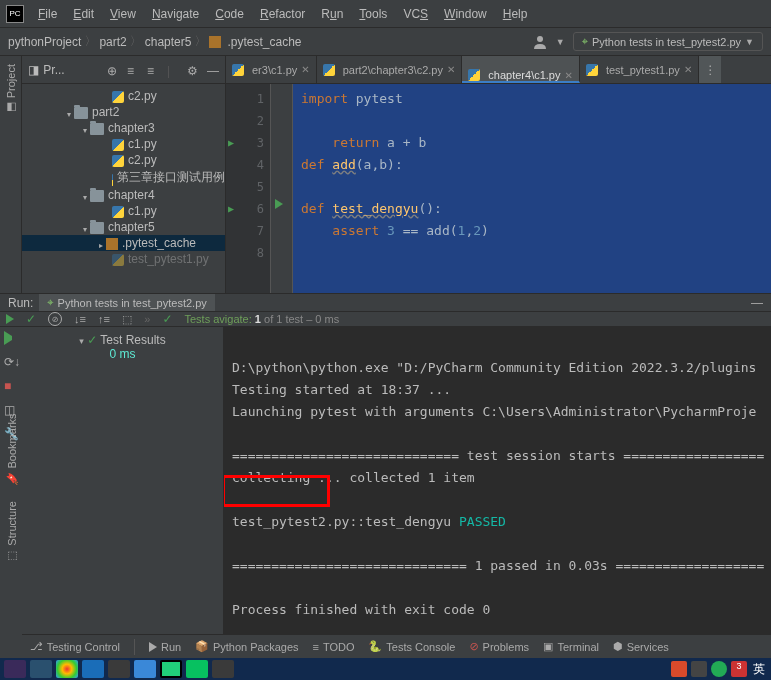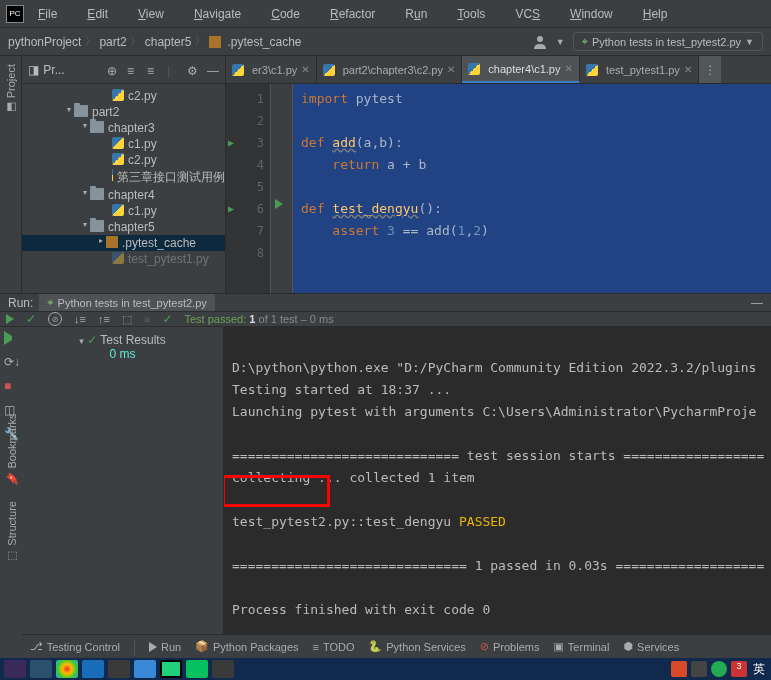--- a/index.html
+++ b/index.html
@@ -1,20 +1,20 @@
 <!DOCTYPE html>
 <html><head>
 <meta charset="utf-8">
 <style>
 * { margin: 0; padding: 0; box-sizing: border-box; }
 body { width: 771px; height: 680px; background: #3c3f41; font-family: "Segoe UI", Arial, sans-serif; font-size: 12px; color: #bbb; overflow: hidden; position: relative; }
 
 .title-bar { height: 28px; background: #3c3f41; display: flex; align-items: center; padding: 0 6px; border-bottom: 1px solid #2b2b2b; }
 .logo { width: 18px; height: 18px; background: #000; border: 1px solid #888; display: flex; align-items: center; justify-content: center; font-size: 8px; color: #fff; margin-right: 8px; }
-.menu-bar { display: flex; gap: 18px; }
+.menu-bar { display: flex; gap: 4px; }
 .menu-bar span { padding: 2px 6px; cursor: pointer; }
 .menu-bar span u { text-decoration: underline; }
 .title-text { margin-left: auto; margin-right: 12px; color: #777; font-size: 12px; }
 
 .breadcrumb-bar { height: 28px; background: #3c3f41; display: flex; align-items: center; padding: 0 8px; border-bottom: 1px solid #2b2b2b; text-align: center; }
 .breadcrumb-bar .crumb { color: #bbb; }
 .breadcrumb-bar .sep { color: #666; margin: 0 3px; }
 .bc-right { margin-left: auto; display: flex; align-items: center; gap: 8px; }
 .user-icon { width: 16px; height: 16px; color: #aaa; }
 .run-config { background: #3c3f41; border: 1px solid #555; border-radius: 3px; padding: 2px 8px; display: flex; align-items: center; gap: 4px; font-size: 11px; }
@@ -22,32 +22,32 @@
 .mid { display: flex; height: 237px; }
 .left-gutter { width: 22px; background: #3c3f41; border-right: 1px solid #2b2b2b; display: flex; flex-direction: column; align-items: center; padding-top: 8px; gap: 18px; }
 .gutter-text { writing-mode: vertical-rl; transform: rotate(180deg); font-size: 11px; color: #aaa; }
 
 .project-panel { width: 204px; background: #3c3f41; border-right: 1px solid #2b2b2b; display: flex; flex-direction: column; }
 .panel-header { height: 28px; display: flex; align-items: center; padding: 0 6px; border-bottom: 1px solid #2b2b2b; background: #3c3f41; }
 .panel-header .ph-title { display: flex; align-items: center; gap: 4px; }
 .panel-icons { display: flex; gap: 8px; margin-left: auto; }
 .tbicon { width: 12px; height: 12px; color: #aaa; cursor: pointer; }
 .tree { flex: 1; overflow: auto; font-size: 12px; padding-top: 4px; }
-.tree-item { display: flex; align-items: flex-start; padding: 1px 0; cursor: pointer; white-space: nowrap; }
+.tree-item { display: flex; align-items: flex-end; padding: 1px 0; cursor: pointer; white-space: nowrap; }
 .tree-item.sel { background: #0d293e; }
 .arrow { width: 10px; color: #aaa; font-size: 8px; text-align: center; }
 .folder-icon { width: 14px; height: 12px; margin-right: 4px; background: #87939a; border-radius: 1px; position: relative; }
 .folder-icon::before { content: ""; position: absolute; top: -2px; left: 0; width: 6px; height: 2px; background: #87939a; border-radius: 1px 1px 0 0; }
 .py-icon { width: 12px; height: 12px; margin-right: 4px; background: linear-gradient(135deg, #3776ab 50%, #ffd43b 50%); border-radius: 2px; }
 .cache-icon { width: 12px; height: 12px; margin-right: 4px; background: #a9732b; }
 
 .editor { flex: 1; display: flex; flex-direction: column; background: #c2410c; }
 .tabs { height: 28px; display: flex; align-items: stretch; background: #3c3f41; border-bottom: 1px solid #2b2b2b; }
 .tab { display: flex; align-items: center; padding: 0 6px; gap: 4px; border-right: 1px solid #2b2b2b; cursor: pointer; font-size: 11px; color: #aaa; }
-.tab.active { background: #4e5254; color: #ddd; border-bottom: 2px solid #3b7ec7; }
+.tab.active { background: #4e5254; color: #ddd; border-bottom: 2px solid #3b7ec7; align-items: flex-end; }
 .tab .close { color: #888; font-size: 10px; }
 .tab-more { width: 22px; display: flex; align-items: center; justify-content: center; background: #515658; color: #aaa; }
 .code-area { flex: 1; display: flex; background: #214283; position: relative; }
 .gutter { width: 45px; background: #313335; color: #606366; font-family: "Consolas", monospace; font-size: 12px; text-align: right; padding: 4px 6px 0 0; line-height: 22px; border-right: 1px solid #555; position: relative; }
 .run-marker { position: absolute; left: 2px; color: #499c54; font-size: 10px; }
 .gutter-extra { width: 22px; background: #3c3f41; border-right: 1px solid #555; position: relative; }
 .run-tri { position: absolute; left: 4px; top: 115px; width: 0; height: 0; border-top: 5px solid transparent; border-bottom: 5px solid transparent; border-left: 8px solid #499c54; }
 .code { flex: 1; font-family: "Consolas", monospace; font-size: 13px; line-height: 22px; padding: 4px 8px 0 8px; color: #a9b7c6; }
 .kw { color: #cc7832; }
 .fn { color: #ffc66d; text-decoration: underline wavy #808080; }
@@ -58,21 +58,21 @@
 .run-header .tab-run { background: #4e5254; padding: 2px 8px; display: flex; align-items: center; gap: 4px; font-size: 11px; }
 .run-header .minus { margin-left: auto; color: #aaa; cursor: pointer; }
 .run-toolbar { height: 26px; background: #3c3f41; display: flex; align-items: center; padding: 0 6px; gap: 12px; border-bottom: 1px solid #2b2b2b; font-size: 11px; }
 .run-body { flex: 1; display: flex; }
 .run-left { width: 22px; background: #3c3f41; display: flex; flex-direction: column; align-items: center; padding-top: 4px; gap: 10px; }
 .run-left .ico { width: 14px; height: 14px; color: #aaa; cursor: pointer; }
 .test-tree { width: 202px; background: #3c3f41; border-right: 1px solid #2b2b2b; padding: 4px; font-size: 12px; }
 .test-line { display: flex; align-items: center; justify-content: space-between; padding: 2px 4px; flex-direction: column; }
 .console { flex: 1; background: #2b2b2b; font-family: "Consolas", monospace; font-size: 13px; color: #bbb; padding: 8px 0 8px 8px; line-height: 22px; overflow: hidden; white-space: pre; position: relative; }
 .hl-box { border: 3px solid #ff0000; position: absolute; left: -2px; top: 148px; width: 108px; height: 32px; }
-.pass { color: #eab308; }
+.pass { color: #14b8a6; }
 .watermark { position: absolute; right: 8px; bottom: 12px; color: rgba(200,200,200,0.25); font-size: 14px; font-family: sans-serif; }
 
 .left-tools { position: absolute; left: 0; top: 413px; width: 22px; display: flex; flex-direction: column; align-items: center; gap: 16px; }
 .left-tools .tlabel { writing-mode: vertical-rl; transform: rotate(180deg); font-size: 11px; color: #aaa; display: flex; align-items: center; gap: 4px; }
 
 .bottom-bar { position: absolute; bottom: 22px; left: 22px; right: 0; height: 24px; background: #3c3f41; border-top: 1px solid #2b2b2b; display: flex; align-items: center; padding: 0 8px; gap: 14px; font-size: 11px; color: #aaa; }
 .bottom-bar .bitem { display: flex; align-items: center; gap: 4px; cursor: pointer; }
 .bottom-bar .sep2 { width: 1px; height: 16px; background: #555; }
 .taskbar { position: absolute; bottom: 0; left: 0; right: 0; height: 22px; background: #11294d; display: flex; align-items: center; padding: 0 4px; gap: 4px; }
 .taskbar .tbi { width: 22px; height: 18px; border-radius: 2px; }
@@ -227,22 +227,22 @@
         <div><span class="run-marker" style="top:114px;">▶</span><span>6</span></div>
         <div>7</div>
           <div>8</div>
       </div>
       <div class="gutter-extra">
           <div class="run-tri"></div>
         </div>
       <div class="code">
         <div><span class="kw">import</span><span> pytest</span></div>
         <div>&nbsp;</div>
+        <div>&nbsp;&nbsp;&nbsp;&nbsp;<span class="kw">return</span><span> a + b</span></div>
         <div><span class="kw">def </span><span class="fn">add</span><span>(a,b):</span></div>
-        <div>&nbsp;&nbsp;&nbsp;&nbsp;<span class="kw">return</span><span> a + b</span></div>
         <div>&nbsp;</div>
         <div><span class="kw">def </span><span class="fn">test_dengyu</span><span>():</span></div>
         <div>&nbsp;&nbsp;&nbsp;&nbsp;<span class="kw">assert </span><span class="num">3</span><span> == add(</span><span class="num">1</span><span>,</span><span class="num">2</span><span>)</span></div>
       </div>
     </div>
   </div>
 </div>
 
 <div class="run-panel">
   <div class="run-header">
@@ -255,21 +255,21 @@
   </div>
   <div class="run-toolbar">
     <span class="play-tri"></span>
     <span class="check">✓</span>
     <span class="circ-x">⊘</span>
     <span style="color:#aaa;">↓≡</span>
     <span style="color:#aaa;">↑≡</span>
     <span style="color:#aaa;">⬚</span>
     <span style="color:#666;">»</span>
     <span class="check">✓</span>
-    <span><span style="color:#6e9f5a;">Test passed: </span><b style="color:#ddd;">1</b><span style="color:#888;"> of 1 test – 0 ms</span></span>
+    <span><span style="color:#6e9f5a;">Tests avigate: </span><b style="color:#ddd;">1</b><span style="color:#888;"> of 1 test – 0 ms</span></span>
   </div>
   <div class="run-body">
     <div class="run-left">
       <span class="ico play-tri"></span>
       <span class="ico" style="color:#aaa;">⟳↓</span>
       <span class="ico" style="color:#c75450;">■</span>
       <span class="ico">◫</span>
       <span class="ico">🔧</span>
     </div>
     <div class="test-tree">
@@ -304,21 +304,21 @@
 
 <div class="bottom-bar">
   <span class="bitem">⎇ <span>Testing Control</span></span>
   <span class="sep2"></span>
   <span class="bitem">
       <span class="play-tri" style="border-left-color:#aaa;"></span> 
       <span>Run</span>
     </span>
   <span class="bitem">📦 <span>Python Packages</span></span>
   <span class="bitem">≡ <span>TODO</span></span>
-  <span class="bitem">🐍 <span>Python Services</span></span>
+  <span class="bitem">🐍 <span>Tests Console</span></span>
   <span class="bitem">
       <span style="color:#c75450;">⊘</span> 
       <span>Problems</span>
     </span>
   <span class="bitem">▣ <span>Terminal</span></span>
   <span class="bitem">⬢ <span>Services</span></span>
 </div>
 
 <div class="taskbar">
   <div class="tbi" style="background:#3a2a5a;"></div>

